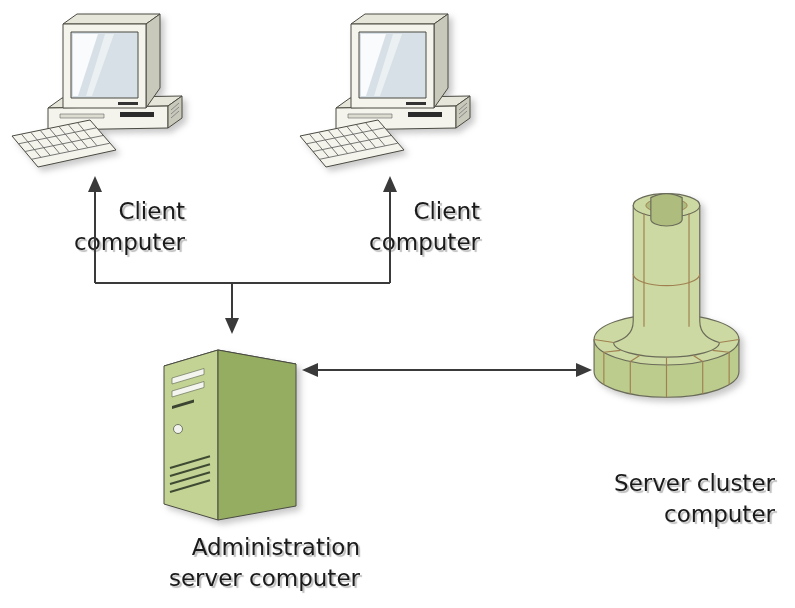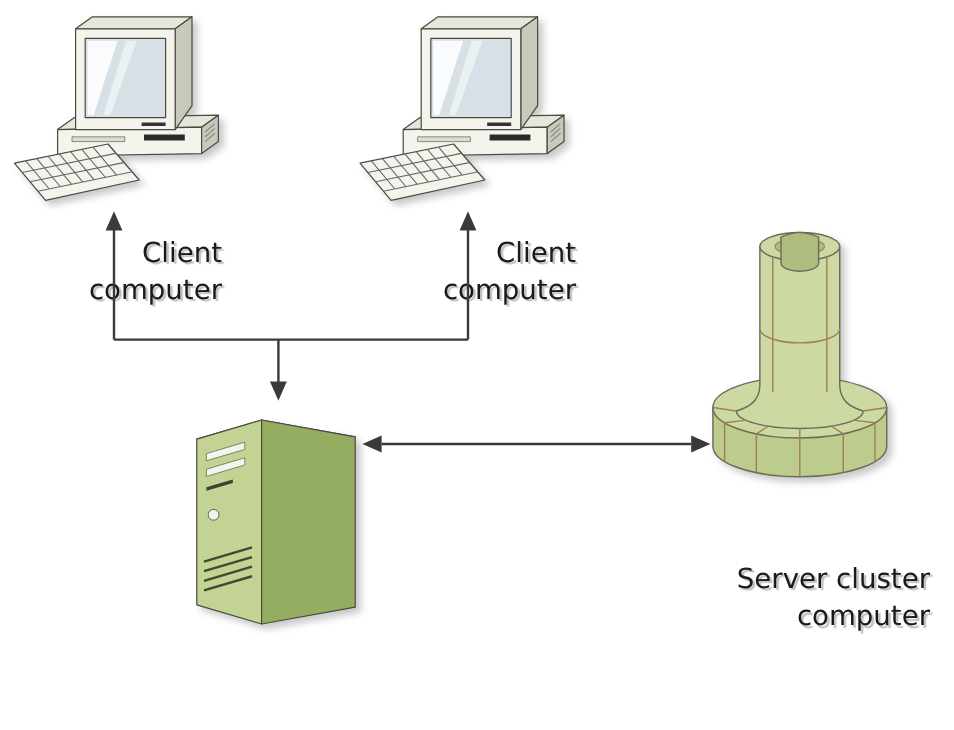--- a/index.html
+++ b/index.html
@@ -115,20 +115,22 @@
       </svg>
   </figure>
   <div class="label" style="left:300px;top:196px;width:180px;">Client
 computer</div>
 
   <figure class="node" style="left:158px;top:334px;width:145px;height:195px;">
     <svg viewBox="0 0 145 195">
         <use href="#tower-icon"></use>
       </svg>
   </figure>
+  <div class="label" style="left:105px;top:532px;width:255px;">Administration
+server computer</div>
 
   <figure class="node" style="left:588px;top:180px;width:157px;height:230px;">
     <svg viewBox="0 0 160 235">
         <use href="#cluster-icon"></use>
       </svg>
   </figure>
   <div class="label" style="left:565px;top:420px;width:210px;margin-top:48px;">Server cluster
 computer</div>
 
   <svg class="edges" viewBox="0 0 795 608">

